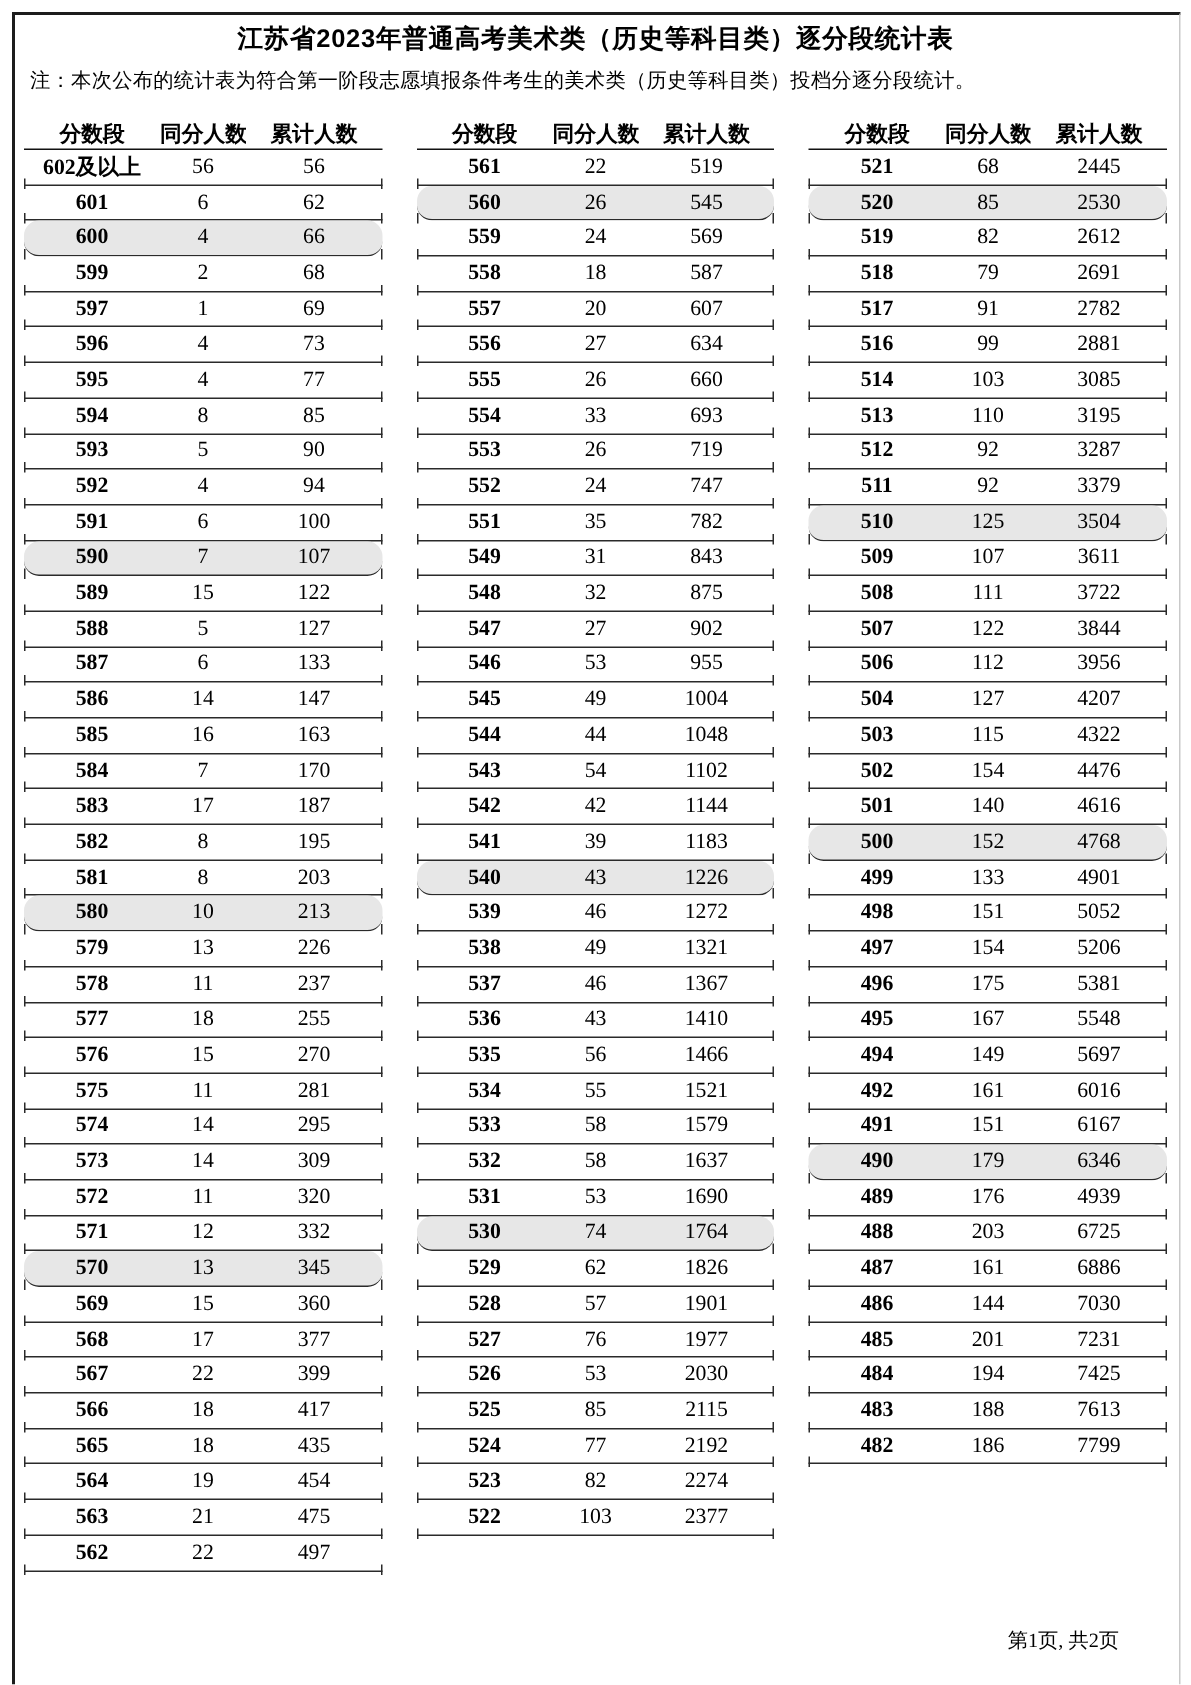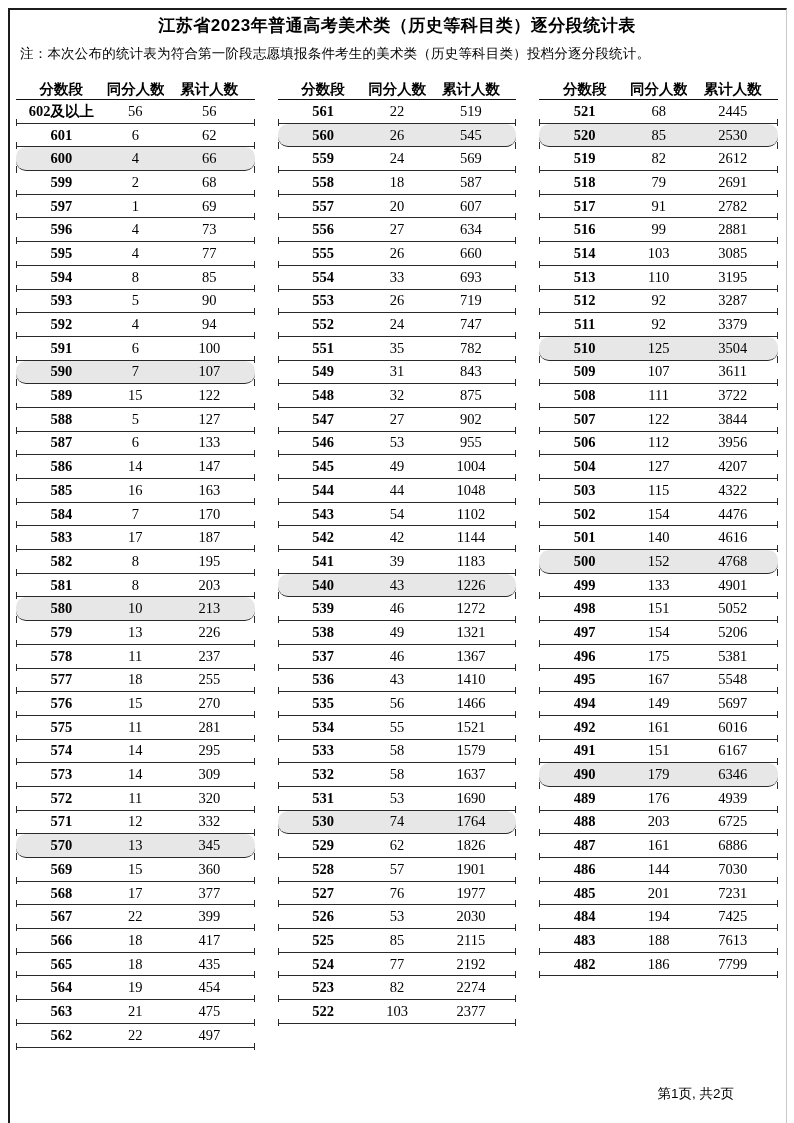--- a/index.html
+++ b/index.html
@@ -36,21 +36,21 @@
     content:"";position:absolute;bottom:-3px;width:1px;height:7px;background:#2a2a2a;
   }
   .row::before{left:0;}
   .row::after{right:0;}
   .row.hl{background:var(--hl,#e7e7e7);border-radius:10px;}
   .c{text-align:center;overflow:hidden;white-space:nowrap;}
   .c1{width:38%;font-weight:bold;}
   .c2{width:24%;}
   .c3{width:38%;}
   .footer{
-    position:absolute;right:60px;bottom:20px;font-size:13.5px;
+    position:absolute;right:48px;bottom:20px;font-size:13.5px;font-family:Liberation Serif, serif;
   }
 </style>
 </head>
 <body>
 
 <div class="frame"></div>
 
 <div class="title">江苏省2023年普通高考美术类（历史等科目类）逐分段统计表</div>
 <div class="note">注：本次公布的统计表为符合第一阶段志愿填报条件考生的美术类（历史等科目类）投档分逐分段统计。</div>
 

